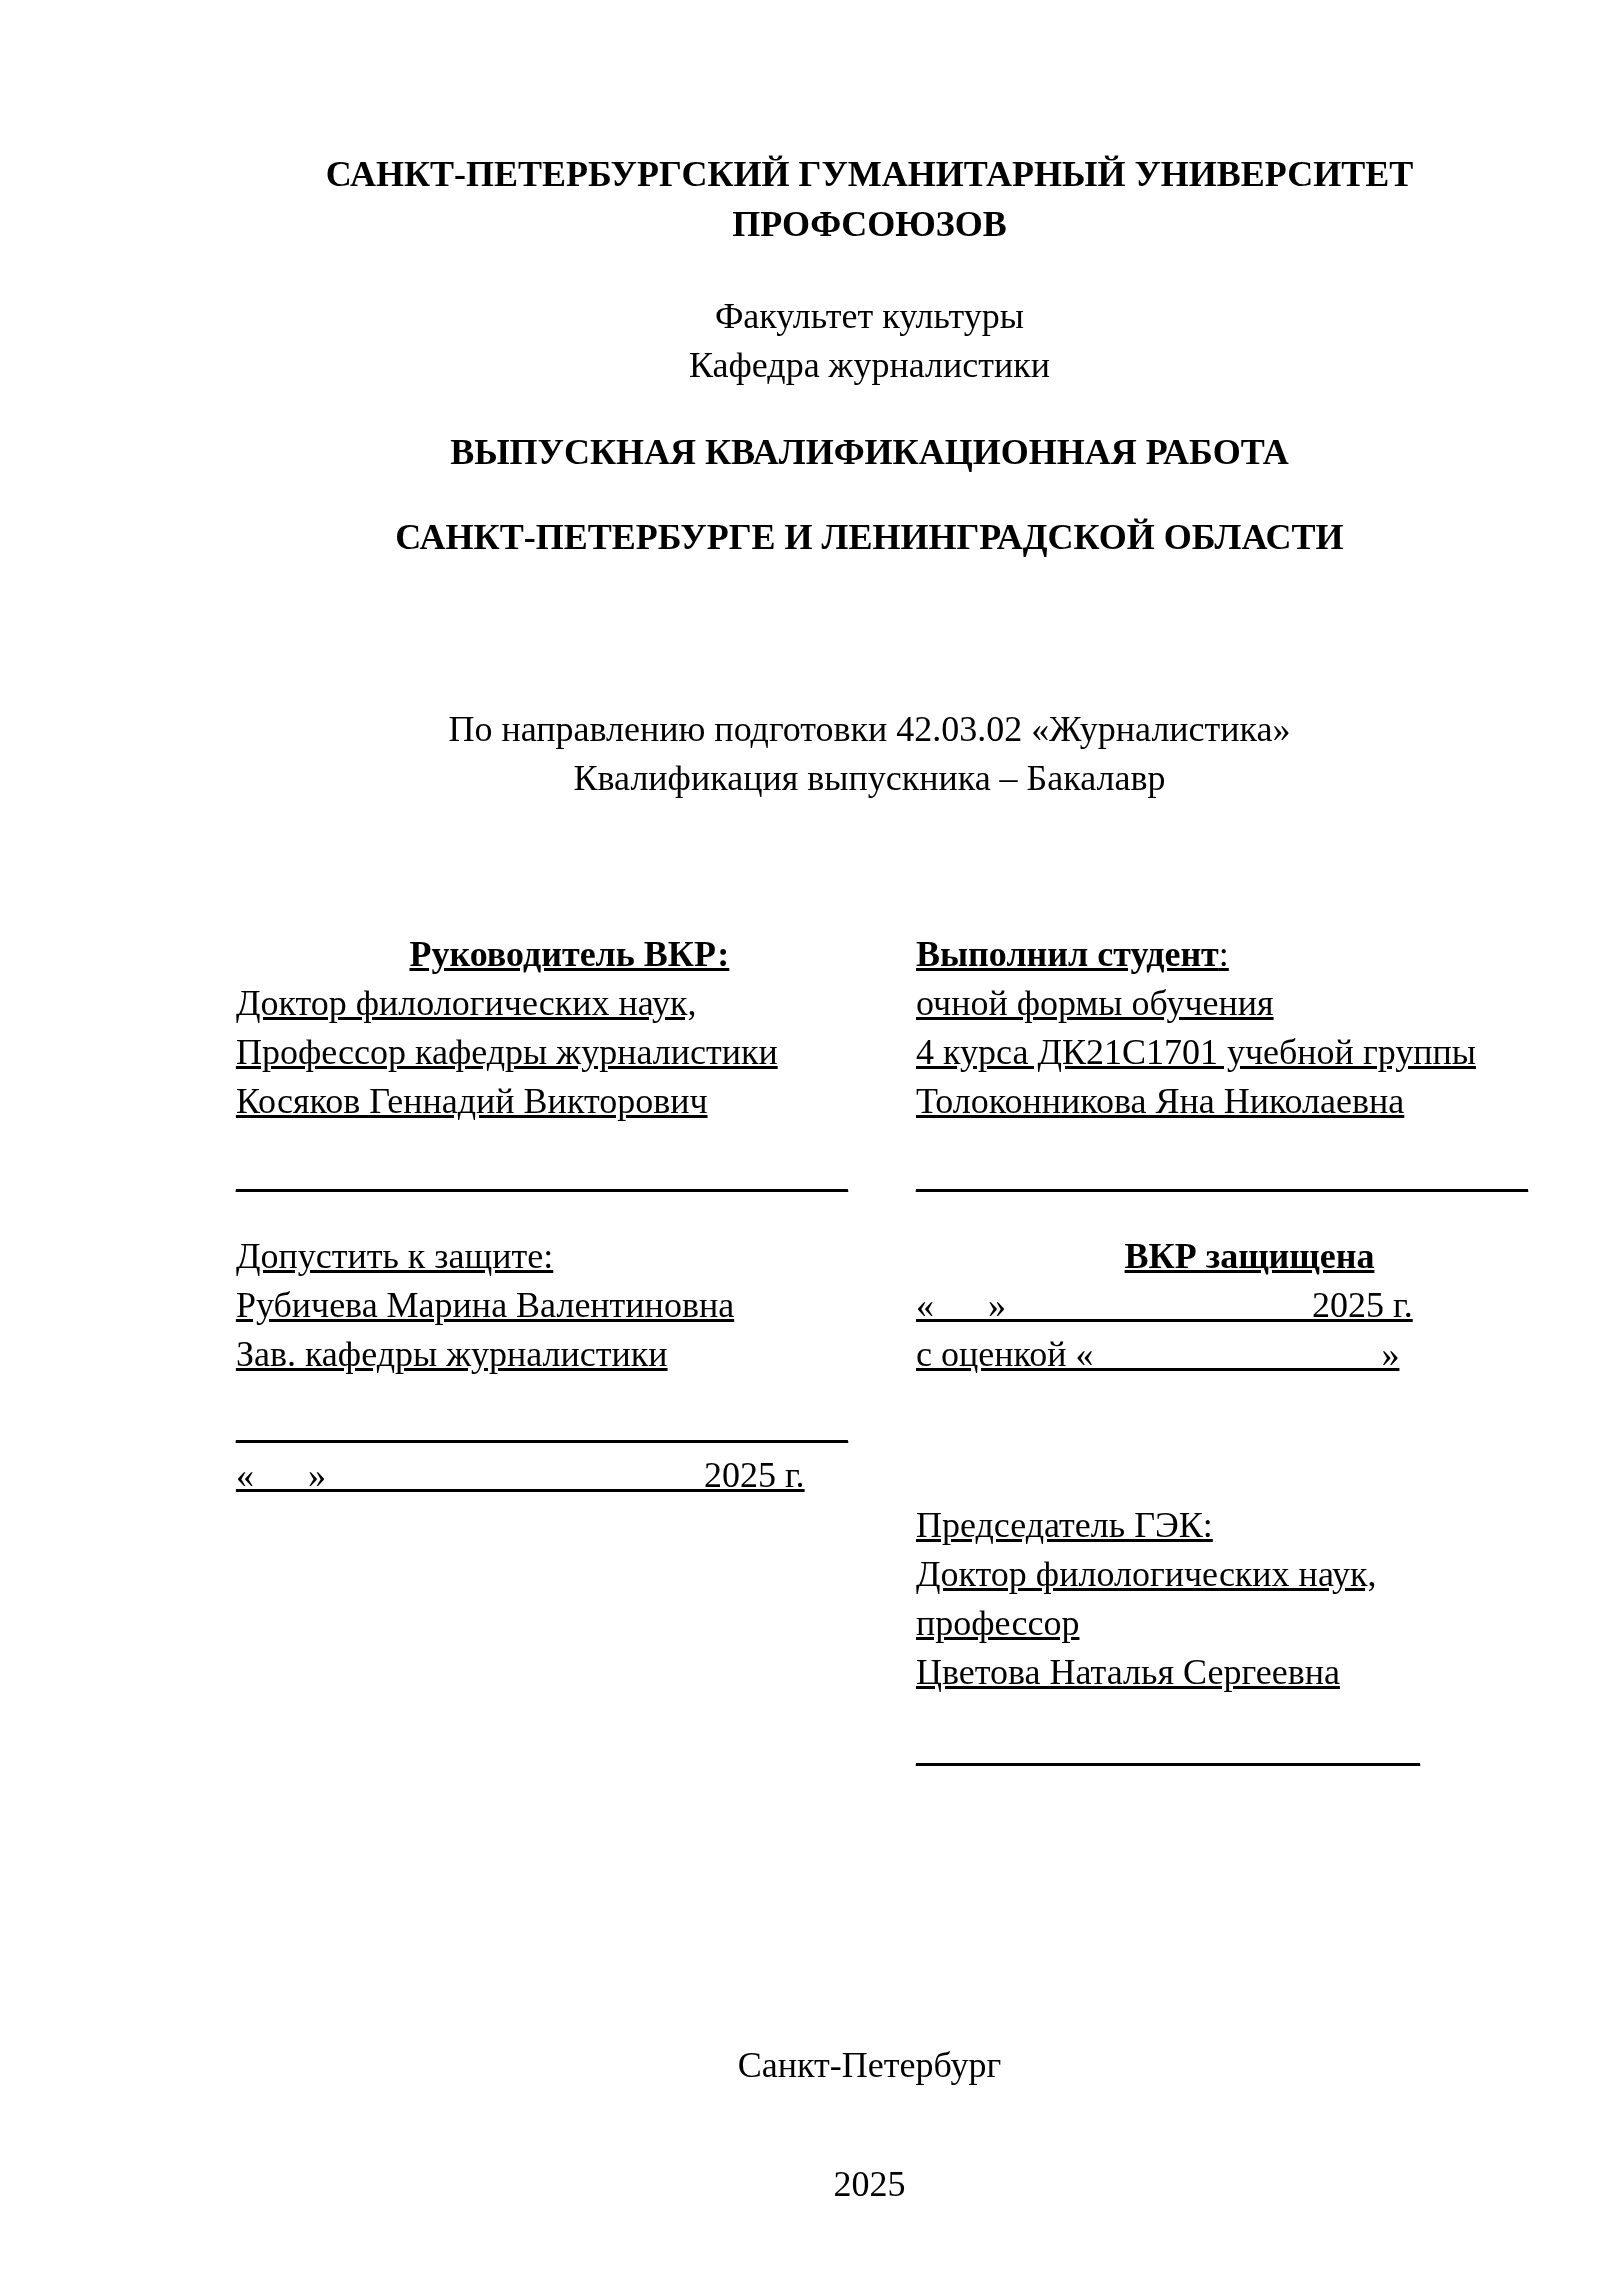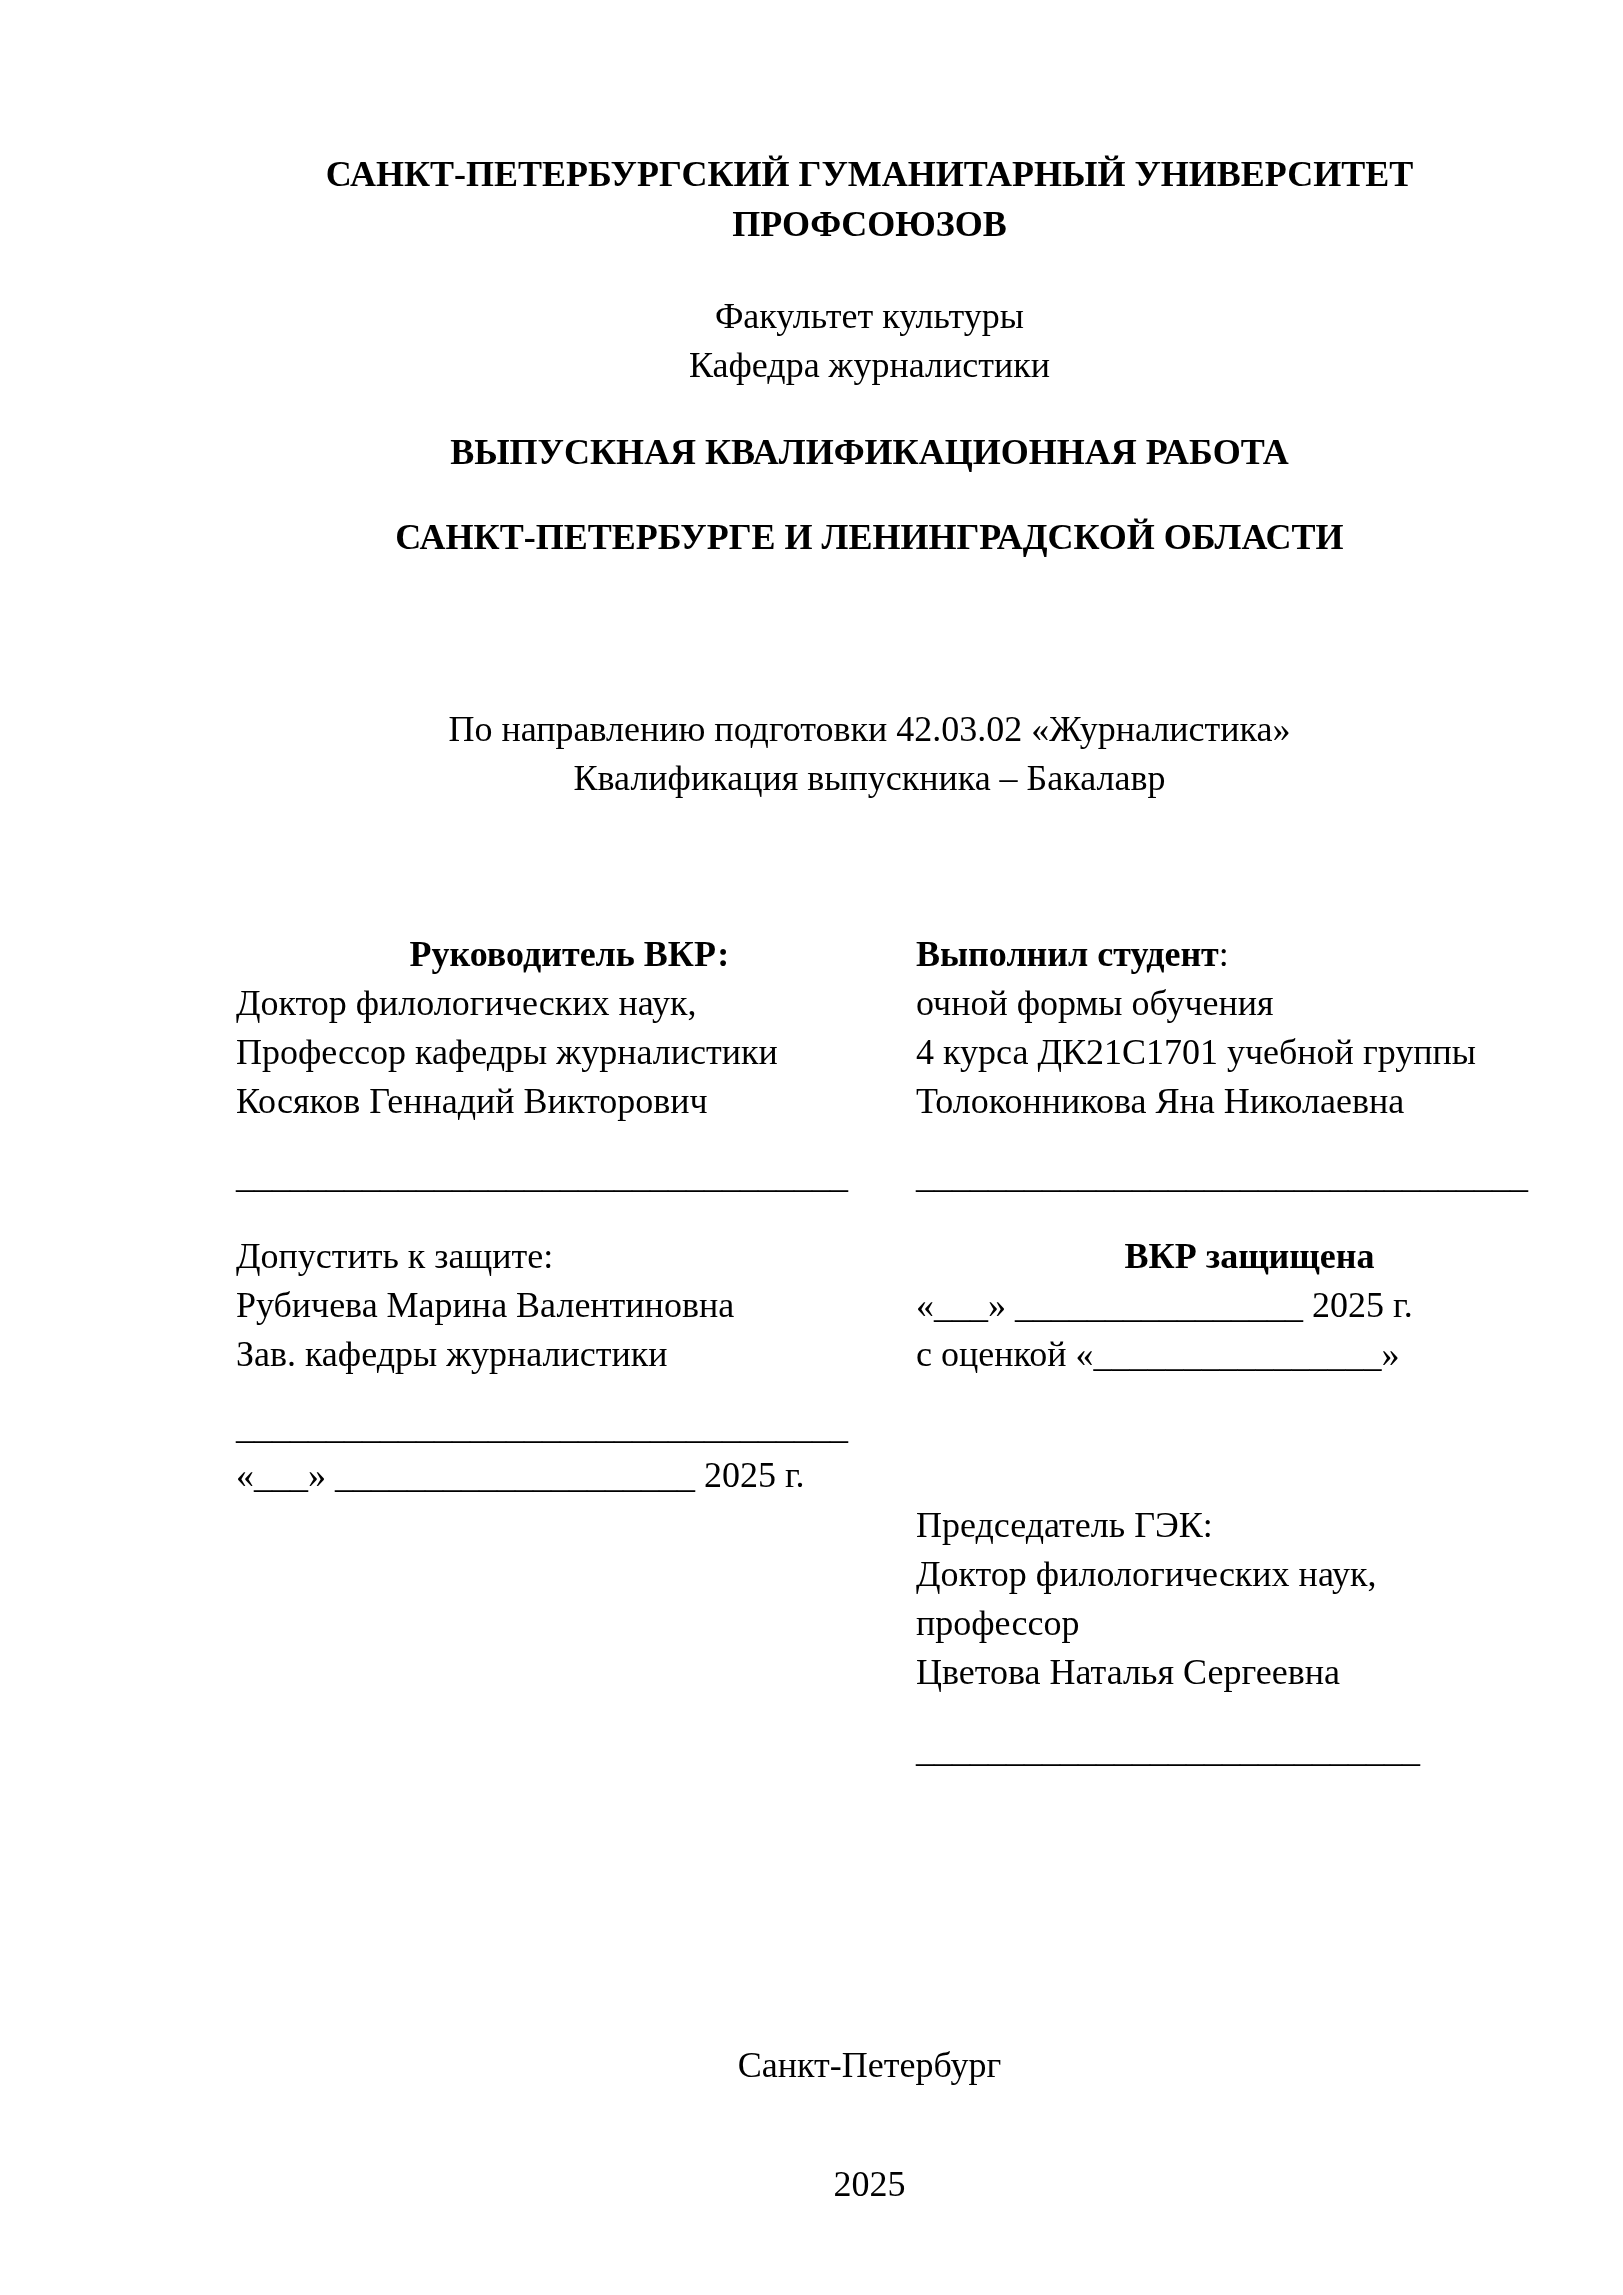--- a/index.html
+++ b/index.html
@@ -20,21 +20,21 @@
   .blk { position:absolute; width:100%; line-height:49px; }
   .centered { text-align:center; }
   .b { font-weight:bold;text-align:center; }
 
   .blk-university { top:149px; line-height:50px; }
   .blk-faculty    { top:292px; }
   .blk-worktype   { top:428px; }
   .blk-title      { top:512px; line-height:50px; }
   .blk-direction  { top:678px;margin-top:27px; }
 
-  .col { position:absolute; line-height:49px; }
+  .col { position:absolute; line-height:49px;text-decoration:underline; }
   .col-left  { top:930px; left:3.9px;   width:667px; }
   .col-right { top:930px; left:684px; width:667px; }
 
   .mt-sig   { margin-top:25px; }
   .mt-sec   { margin-top:32px; }
   .mt-sig2  { margin-top:23px; }
   .mt-chair { margin-top:122px; }
   .mt-csig  { margin-top:28px; }
 
   .blk-city { top:2041px; }

